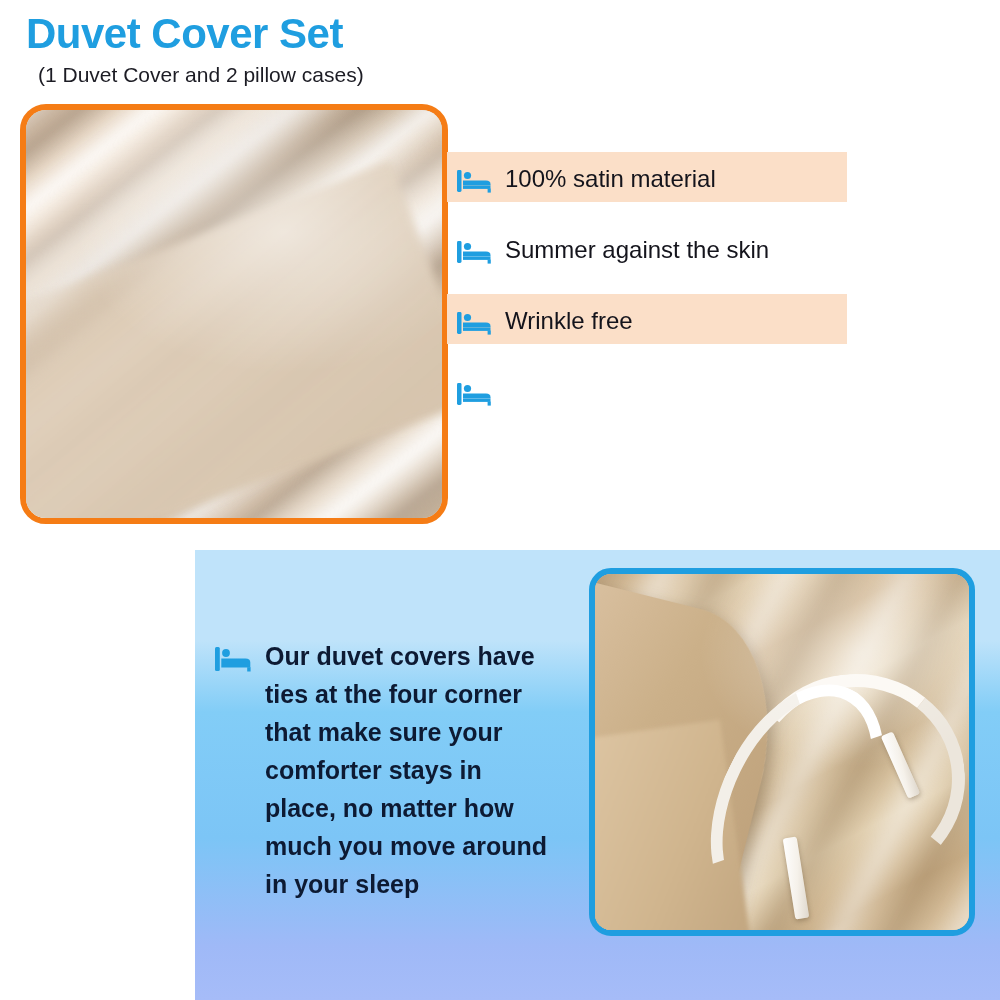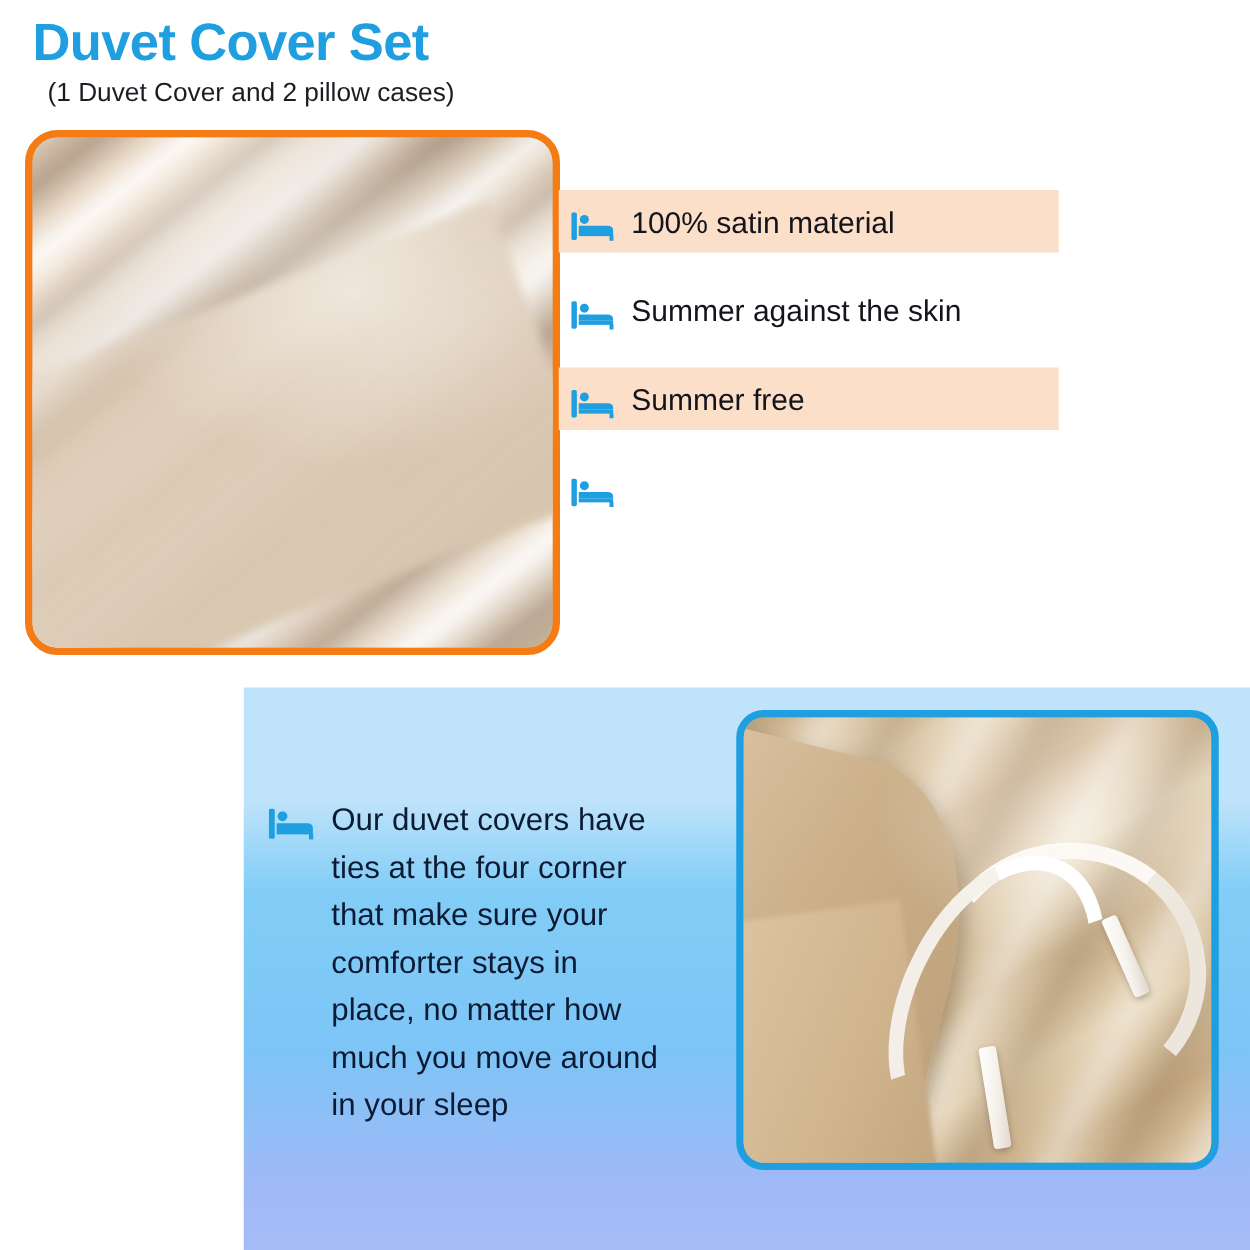--- a/index.html
+++ b/index.html
@@ -188,20 +188,21 @@
     height: 28px;
     margin-top: 8px;
     margin-right: 10px;
   }
   #ties-icon svg { display: block; }
   #ties-text {
     font-size: 25px;
     line-height: 38px;
     color: #0d1a33;
     white-space: pre-line;
+    font-weight: bold;
   }
 
   
   #ties-photo-frame {
     position: absolute;
     left: 589px;
     top: 568px;
     width: 386px;
     height: 368px;
     border: 6px solid #1f9ee0;
@@ -365,21 +366,21 @@
     <div class="feature-row banded">
       <span class="feature-icon">
         <svg viewBox="0 0 38 26" width="38" height="26" aria-hidden="true">
           <rect x="0" y="2" width="4.5" height="22" rx="1.4" fill="#1f9ee0"></rect>
           <circle cx="10.5" cy="7.5" r="3.6" fill="#1f9ee0"></circle>
           <path d="M14 12.5 L29 12.5 Q33.5 12.5 33.5 16.2 L33.5 17.6 L6 17.6 L6 12.5 Z" fill="#1f9ee0"></path>
           <rect x="6" y="17.6" width="27.5" height="3.3" fill="#1f9ee0"></rect>
           <rect x="30.6" y="20.6" width="3.2" height="4" fill="#1f9ee0"></rect>
         </svg>
       </span>
-      <span class="feature-text">Summer free</span>
+      <span class="feature-text">Wrinkle free</span>
     </div>
 
     <div id="feature-gap-3"></div>
 
     <div class="feature-row">
       <span class="feature-icon">
         <svg viewBox="0 0 38 26" width="38" height="26" aria-hidden="true">
           <rect x="0" y="2" width="4.5" height="22" rx="1.4" fill="#1f9ee0"></rect>
           <circle cx="10.5" cy="7.5" r="3.6" fill="#1f9ee0"></circle>
           <path d="M14 12.5 L29 12.5 Q33.5 12.5 33.5 16.2 L33.5 17.6 L6 17.6 L6 12.5 Z" fill="#1f9ee0"></path>

